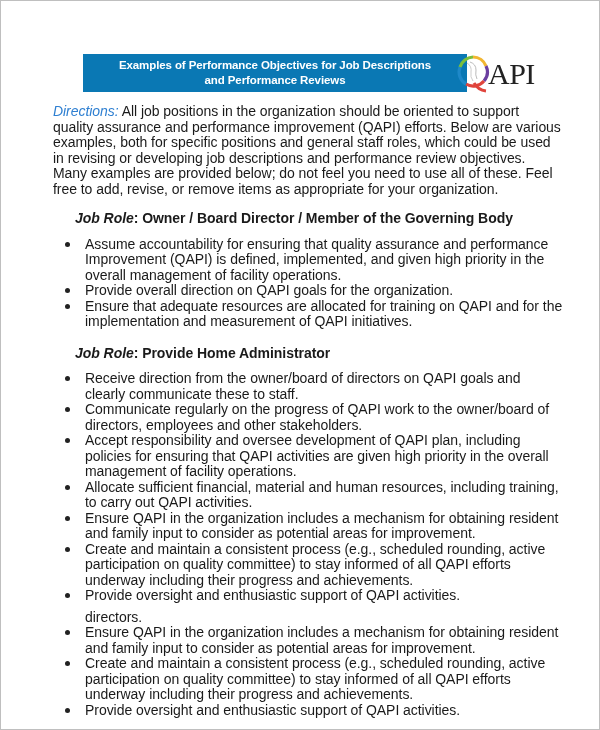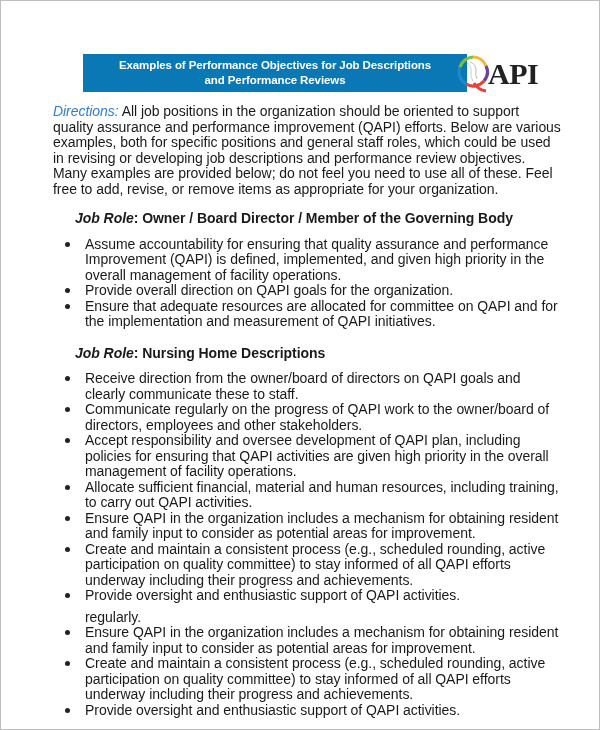--- a/index.html
+++ b/index.html
@@ -15,21 +15,21 @@
     font-size: 11.5px; line-height: 15px; text-align: center;
     padding-top: 4px; letter-spacing: -0.1px; margin-left: 30px;
   }
   .logo {
     position: absolute; left: 455px; top: 50px; width: 110px; height: 46px;
     display: flex; align-items: center;
   }
   .logo svg { width: 34px; height: 42px; }
   .logo-text {
     font-family: "Liberation Serif", serif; font-size: 30px; color: #222;
-    margin-left: -2px; letter-spacing: -0.5px; font-weight: bold;
+    margin-left: -2px; letter-spacing: -0.5px;
   }
   .content {
     position: absolute; left: 52px; top: 103px; width: 510px;
     font-size: 14px; line-height: 15.5px; letter-spacing: -0.05px;
   }
   .directions-label { color: #2e7fd1; font-style: italic; }
   .intro { margin-bottom: 14px; }
   .role { margin-bottom: 10px; font-weight: bold; margin-left: 22px; }
   .role-label { font-style: italic; }
   ul.bullets { list-style: none; margin-left: 12px; margin-bottom: 16px; }
@@ -67,34 +67,34 @@
     <span class="logo-text">API</span>
   </div>
 
   <div class="content">
     <p class="intro"><span class="directions-label">Directions:</span><span> All job positions in the organization should be oriented to support quality assurance and performance improvement (QAPI) efforts. Below are various examples, both for specific positions and general staff roles, which could be used in revising or developing job descriptions and performance review objectives. Many examples are provided below; do not feel you need to use all of these. Feel free to add, revise, or remove items as appropriate for your organization.</span></p>
 
     <p class="role"><span class="role-label">Job Role</span><span>: Owner / Board Director / Member of the Governing Body</span></p>
     <ul class="bullets">
       <li>Assume accountability for ensuring that quality assurance and performance Improvement (QAPI) is defined, implemented, and given high priority in the overall management of facility operations.</li>
       <li>Provide overall direction on QAPI goals for the organization.</li>
-      <li>Ensure that adequate resources are allocated for committee on QAPI and for the implementation and measurement of QAPI initiatives.</li>
+      <li>Ensure that adequate resources are allocated for training on QAPI and for the implementation and measurement of QAPI initiatives.</li>
     </ul>
 
-    <p class="role"><span class="role-label">Job Role</span><span>: Nursing Home Descriptions</span></p>
+    <p class="role"><span class="role-label">Job Role</span><span>: Provide Home Administrator</span></p>
     <ul class="bullets" style="margin-bottom:0">
       <li>Receive direction from the owner/board of directors on QAPI goals and clearly communicate these to staff.</li>
       <li>Communicate regularly on the progress of QAPI work to the owner/board of directors, employees and other stakeholders.</li>
       <li>Accept responsibility and oversee development of QAPI plan, including policies for ensuring that QAPI activities are given high priority in the overall management of facility operations.</li>
       <li>Allocate sufficient financial, material and human resources, including training, to carry out QAPI activities.</li>
       <li>Ensure QAPI in the organization includes a mechanism for obtaining resident and family input to consider as potential areas for improvement.</li>
       <li>Create and maintain a consistent process (e.g., scheduled rounding, active participation on quality committee) to stay informed of all QAPI efforts underway including their progress and achievements.</li>
       <li>Provide oversight and enthusiastic support of QAPI activities.</li>
     </ul>
 
-    <p class="orphan">regularly.</p>
+    <p class="orphan">directors.</p>
     <ul class="bullets tail">
       <li>Ensure QAPI in the organization includes a mechanism for obtaining resident and family input to consider as potential areas for improvement.</li>
       <li>Create and maintain a consistent process (e.g., scheduled rounding, active participation on quality committee) to stay informed of all QAPI efforts underway including their progress and achievements.</li>
       <li>Provide oversight and enthusiastic support of QAPI activities.</li>
     </ul>
   </div>
 </div>
 
 </body></html>

